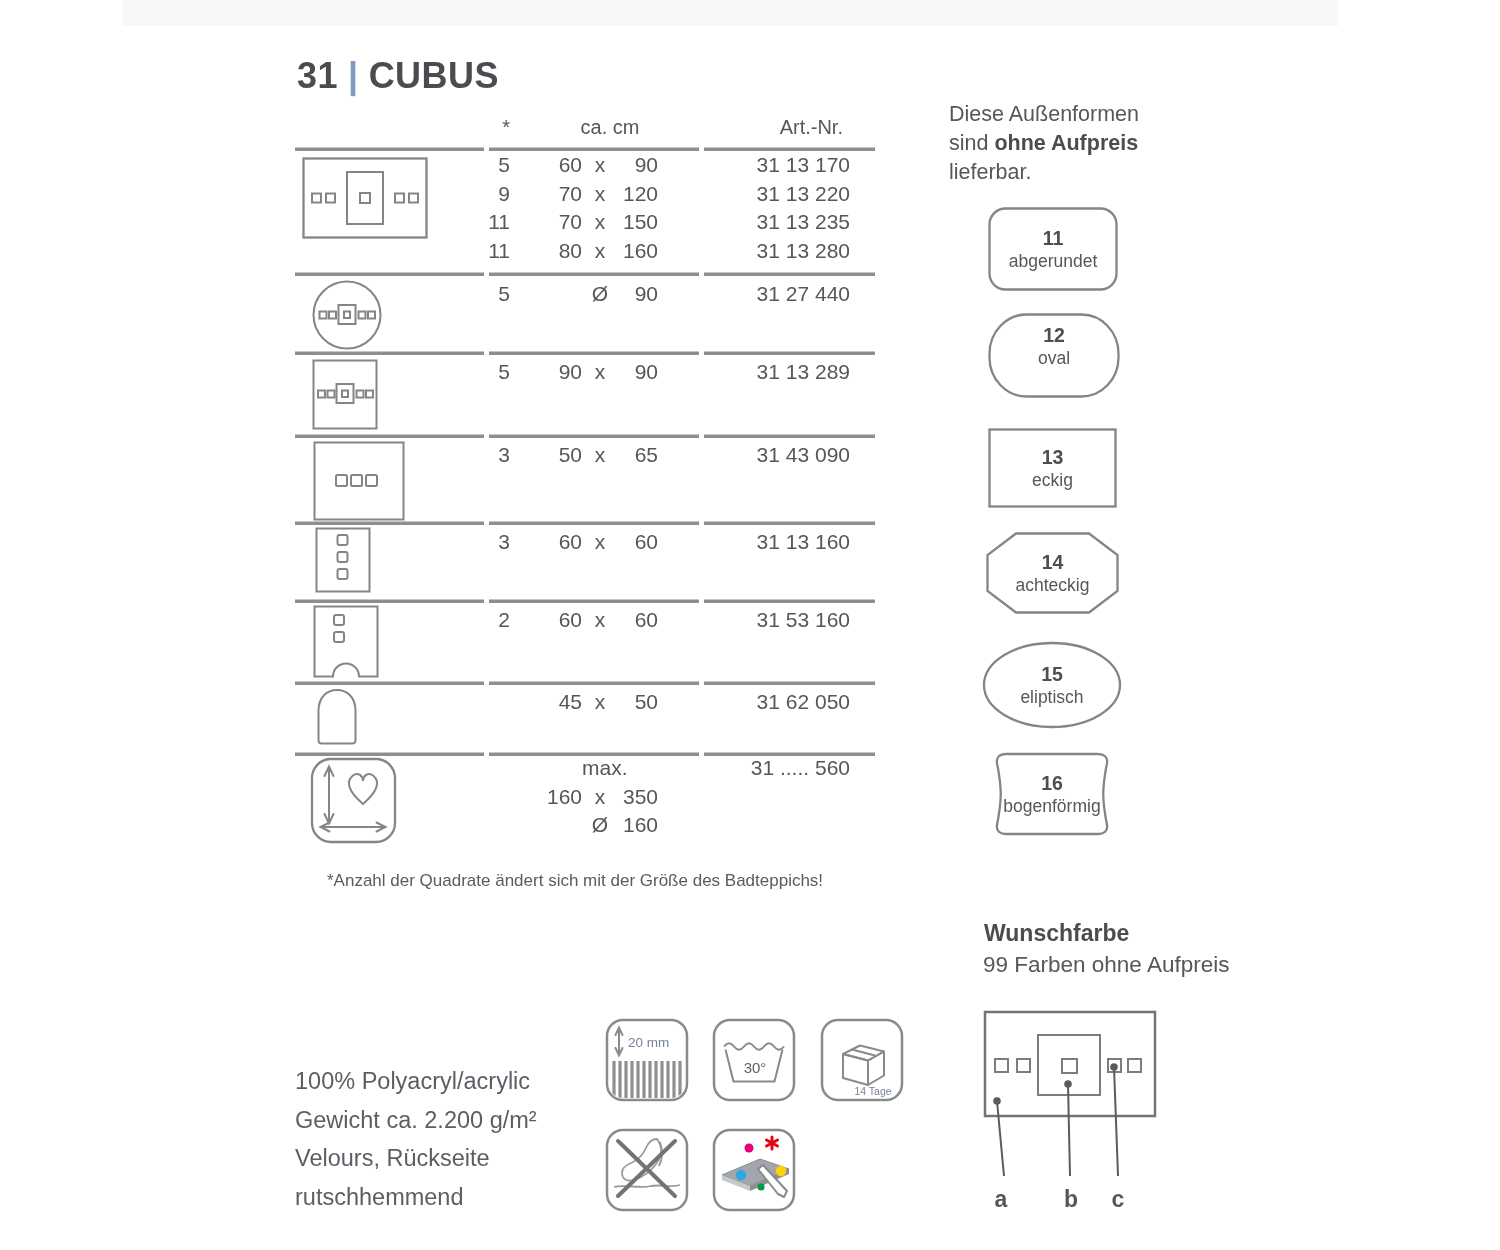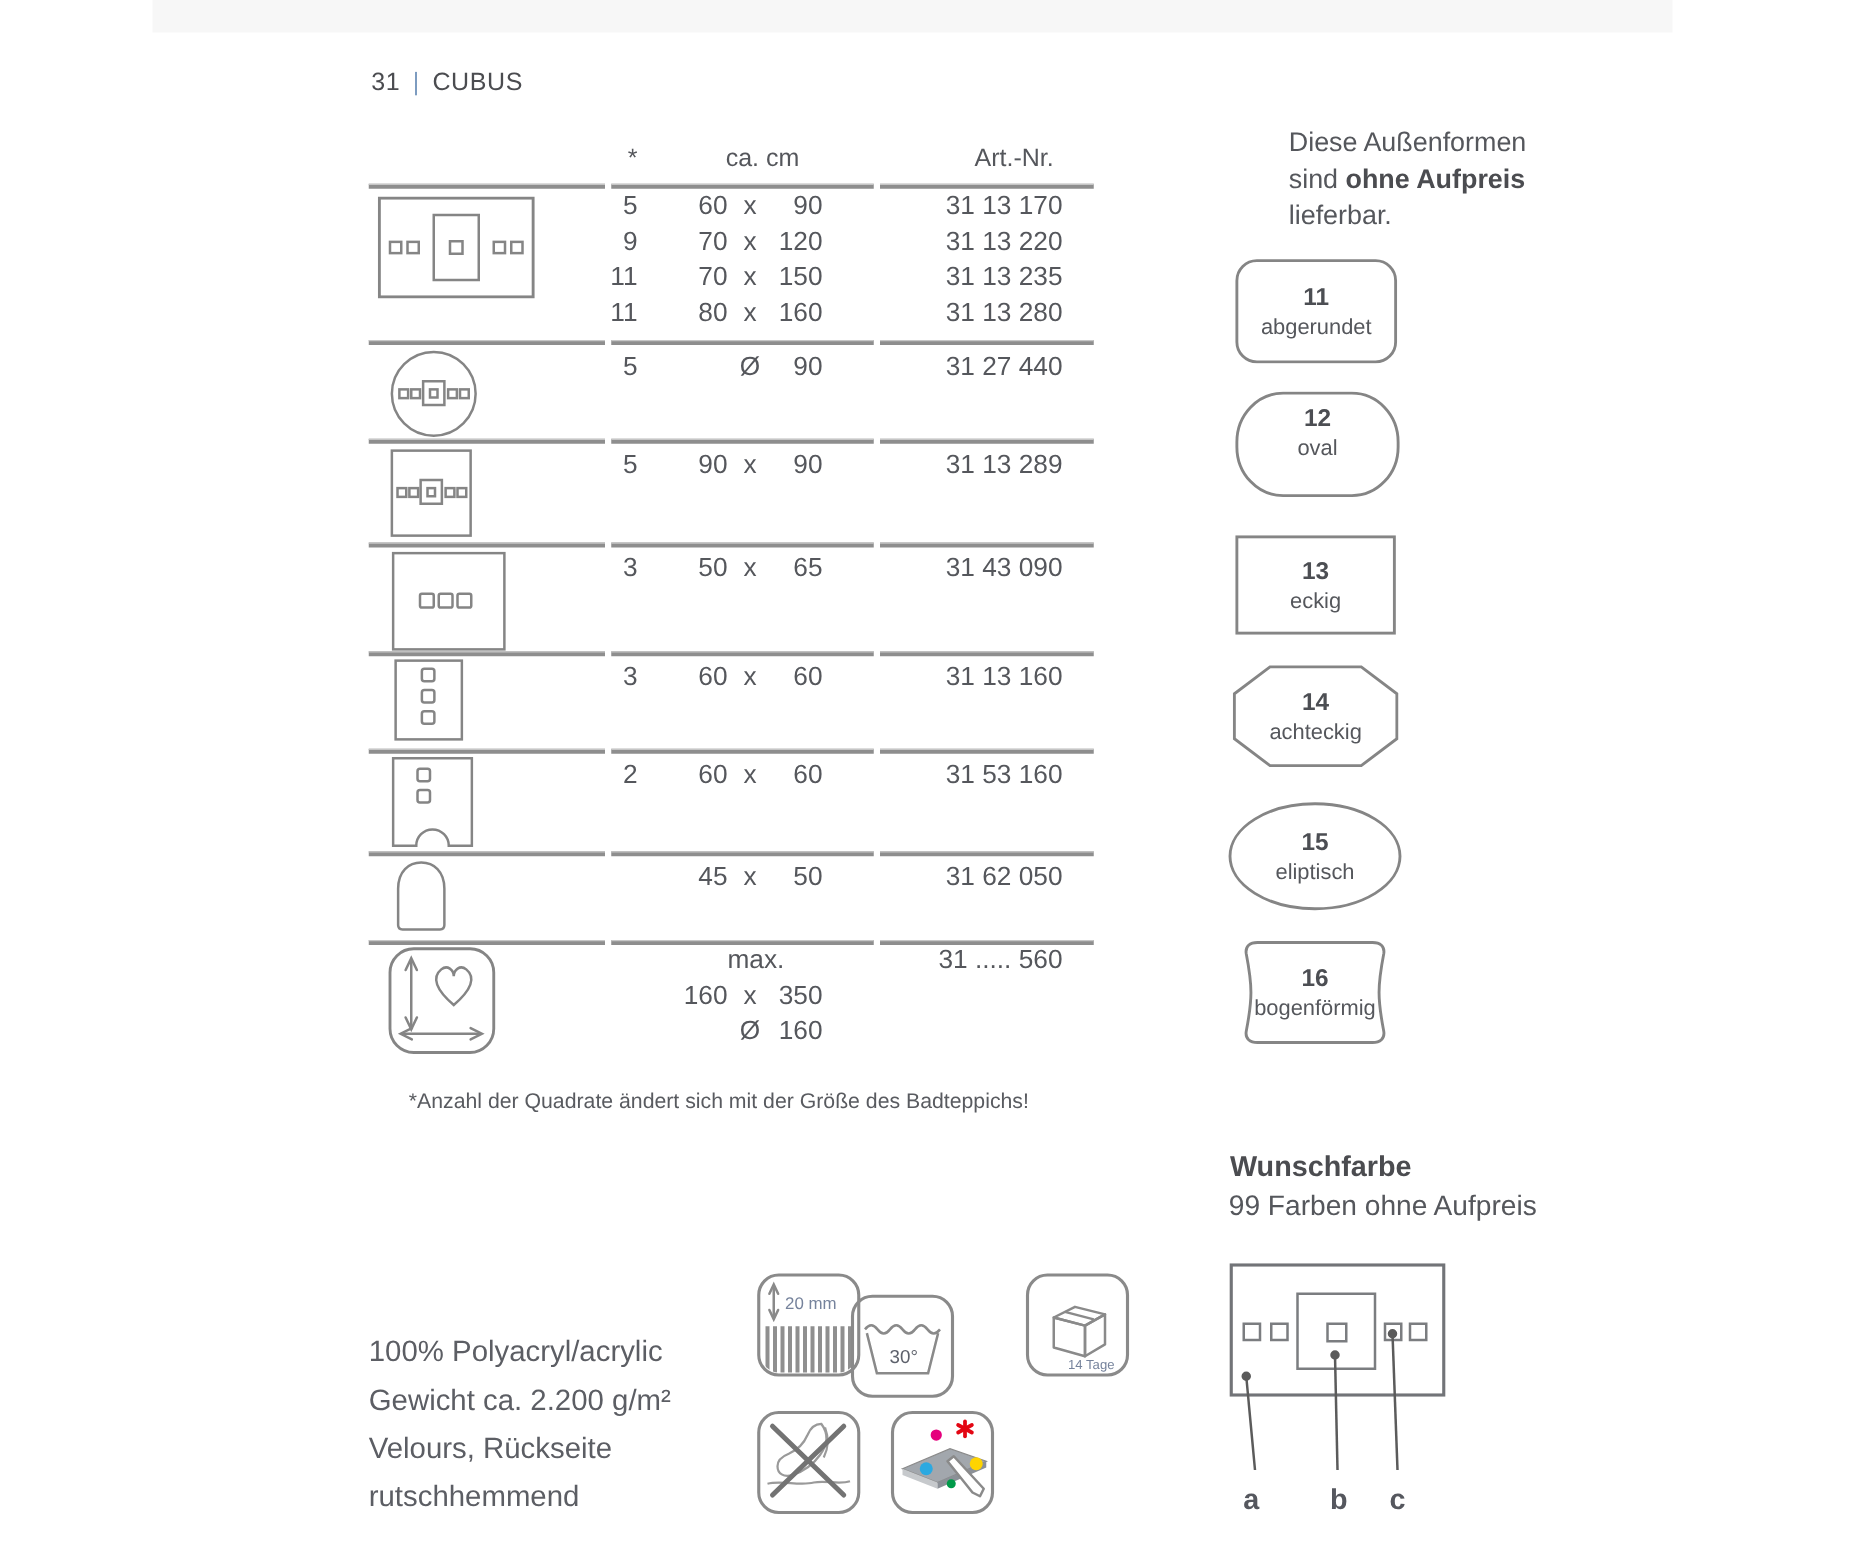--- a/index.html
+++ b/index.html
@@ -9,21 +9,21 @@
     --icon:#858585;
     --blue-accent:#7d9cc0;
     --small-blue:#76839c;
   }
   html,body{margin:0;padding:0;background:#fff;}
   #page{position:relative;width:1500px;height:1250px;background:#fff;overflow:hidden;
         font-family:"Liberation Sans", sans-serif;color:var(--txt);}
   #topbar{position:absolute;left:122px;top:0;width:1216px;height:26px;background:#f7f7f7;}
 
   
-  #title{position:absolute;left:297px;top:55px;font-size:20px;font-weight:normal;color:var(--txt-bold);letter-spacing:.5px;}
+  #title{position:absolute;left:297px;top:55px;font-size:36px;font-weight:bold;color:var(--txt-bold);letter-spacing:.5px;}
   #title .sep{color:var(--blue-accent);padding:0 10px;}
 
   
   .hrow{position:absolute;left:295px;width:580px;display:flex;font-size:20px;color:var(--txt);}
   .hrow .hc{width:215px;text-align:right;}
   .hrow .hd{margin-left:10px;width:180px;text-align:center;}
   .hrow .ha{flex:1;text-align:right;padding-right:32px;}
 
   .rule{position:absolute;left:295px;width:580px;display:flex;gap:5px;}
   .rule span{display:block;height:2.5px;background:#8e8e8e;border-top:1.5px solid #c6c6c6;}
@@ -38,21 +38,21 @@
   .tline .a{flex:1;text-align:right;padding-right:25px;}
 
   .rowicon{position:absolute;}
   .rowicon svg{display:block;}
   .ic-stroke{fill:none;stroke:var(--icon);stroke-width:2;}
   .ic-stroke-thick{fill:none;stroke:var(--icon);stroke-width:2.3;}
 
   #footnote{position:absolute;left:295px;top:871px;font-size:17px;color:#595b60;margin-left:32px;}
 
   
-  #shape-intro{position:absolute;left:1031px;top:100px;font-size:21.5px;line-height:29px;color:var(--txt);}
+  #shape-intro{position:absolute;left:949px;top:100px;font-size:21.5px;line-height:29px;color:var(--txt);}
   #shape-intro b{color:#4b4c50;}
   .shape{position:absolute;}
   .shape svg{position:absolute;left:0;top:0;}
   .shape .stxt{position:absolute;left:0;top:0;width:100%;height:100%;display:flex;flex-direction:column;
                align-items:center;justify-content:center;gap:1px;}
   .shape .snum{font-size:19.5px;font-weight:bold;color:#4c4e53;}
   .shape .slab{font-size:17.5px;color:var(--txt);}
 
   
   #wf-title{position:absolute;left:984px;top:920px;font-size:23px;font-weight:bold;color:var(--txt-bold);}
@@ -472,21 +472,21 @@
         <line x1="45" y1="43" x2="45" y2="81"></line>
           <line x1="51" y1="43" x2="51" y2="81"></line>
         <line x1="57" y1="43" x2="57" y2="81"></line>
           <line x1="63" y1="43" x2="63" y2="81"></line>
         <line x1="69" y1="43" x2="69" y2="81"></line>
           <line x1="75" y1="43" x2="75" y2="81"></line>
       </g>
     </svg>
   </div>
 
-  <div class="careicon" style="left:680px;top:1018px;margin-top:17px;">
+  <div class="careicon" style="left:712px;top:1018px;">
     <svg width="84" height="84" viewBox="0 0 84 84">
       <rect x="2" y="2" width="80" height="80" rx="16" class="care-border"></rect>
       <g class="care-line">
         <path d="M12,28.5 q5,-6.5 10,0 q5,6.5 10,0 q5,-6.5 10,0 q5,6.5 10,0 q5,-6.5 10,0 q5,6.5 10,0"></path>
         <path d="M13.5,31.5 L21.5,63.5 L62.5,63.5 L70.5,31.5"></path>
       </g>
       <text x="43" y="55" font-size="15" fill="#5d616b" text-anchor="middle" class="care-text">30°</text>
     </svg>
   </div>
 

